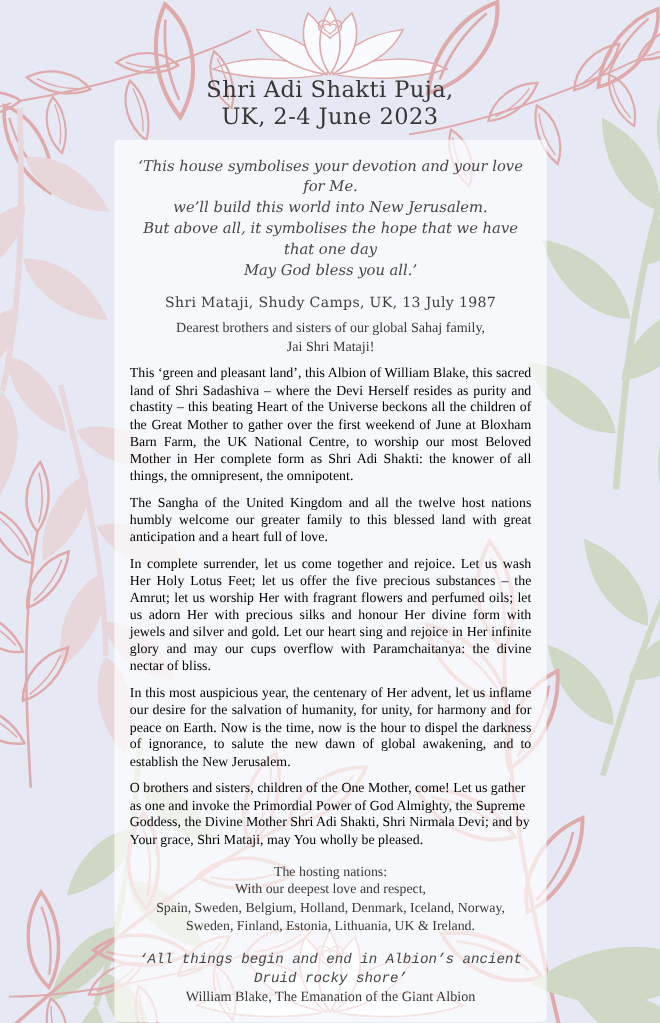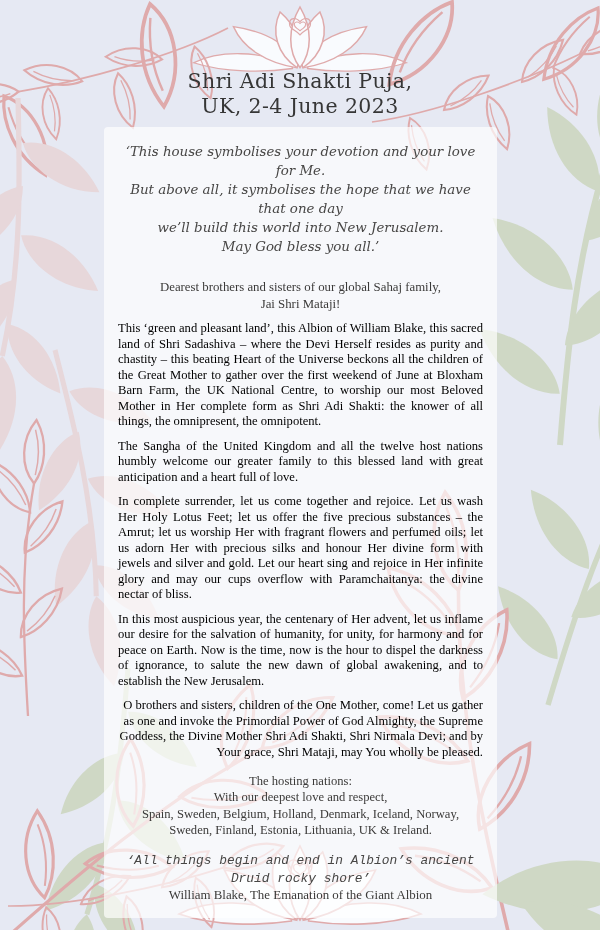--- a/index.html
+++ b/index.html
@@ -33,31 +33,31 @@
     text-align:center;font-style:italic;
     font-family:"DejaVu Serif", serif;
     font-size:13.4px;line-height:1.42;color:#474645;
   }
   .attribution{
     text-align:center;margin-top:12px;
     font-family:"DejaVu Serif", serif;
     font-size:12.8px;color:#3f3e3d;letter-spacing:.3px;
   }
   .greeting{
-    text-align:center;margin-top:23px;
+    text-align:center;margin-top:7px;
     font-size:12.8px;line-height:1.3;color:#3b3a39;
   }
   .body-text p{
     margin:9px 0;
     font-size:12.6px;line-height:1.23;
     text-align:justify;
     hyphens:auto;-webkit-hyphens:auto;
     color:#000000;
   }
-  .body-text p.centered{text-align:right;hyphens:none;}
+  .body-text p.centered{text-align:left;hyphens:none;}
   .closing{
     text-align:center;margin-top:13px;
     font-size:12.6px;line-height:1.3;color:#3b3a39;
   }
   .footer-quote{
     text-align:center;margin-top:14px;
     font-size:12.9px;line-height:1.34;color:#3b3a39;
   }
   .footer-quote .fq-line{font-style:italic;font-family:Liberation Mono, monospace;color:#474645;}
 </style>
@@ -136,25 +136,26 @@
 
   <div class="title-block">
     <div>Shri Adi Shakti Puja,</div>
     <div>UK, 2-4 June 2023</div>
   </div>
 
   <div class="panel">
 
     <div class="quote">
       <div>‘This house symbolises your devotion and your love for Me.</div>
+      <div>we’ll build this world into New Jerusalem.</div>
       <div>But above all, it symbolises the hope that we have that one day</div>
-      <div>we’ll build this world into New Jerusalem.</div>
       <div>May God bless you all.’</div>
     </div>
 
+    <div class="attribution">Shri Mataji, Shudy Camps, UK, 13 July 1987</div>
 
     <div class="greeting">
       <div>Dearest brothers and sisters of our global Sahaj family,</div>
       <div>Jai Shri Mataji!</div>
     </div>
 
     <div class="body-text">
       <p>This ‘green and pleasant land’, this Albion of William Blake, this sacred land of Shri Sadashiva – where the Devi Herself resides as purity and chastity – this beating Heart of the Universe beckons all the children of the Great Mother to gather over the first weekend of June at Bloxham Barn Farm, the UK National Centre, to worship our most Beloved Mother in Her complete form as Shri Adi Shakti: the knower of all things, the omnipresent, the omnipotent.</p>
       <p>The Sangha of the United Kingdom and all the twelve host nations humbly welcome our greater family to this blessed land with great anticipation and a heart full of love.</p>
       <p>In complete surrender, let us come together and rejoice. Let us wash Her Holy Lotus Feet; let us offer the five precious substances – the Amrut; let us worship Her with fragrant flowers and perfumed oils; let us adorn Her with precious silks and honour Her divine form with jewels and silver and gold. Let our heart sing and rejoice in Her infinite glory and may our cups overflow with Paramchaitanya: the divine nectar of bliss.</p>

